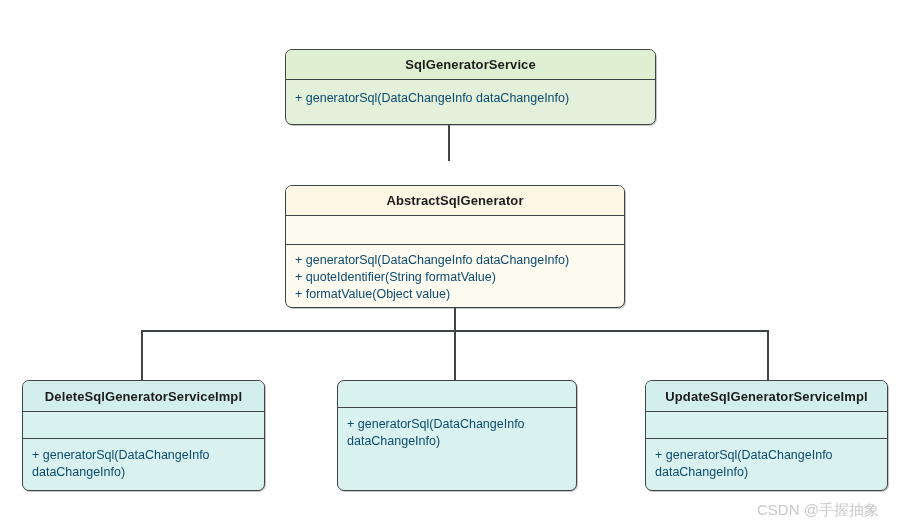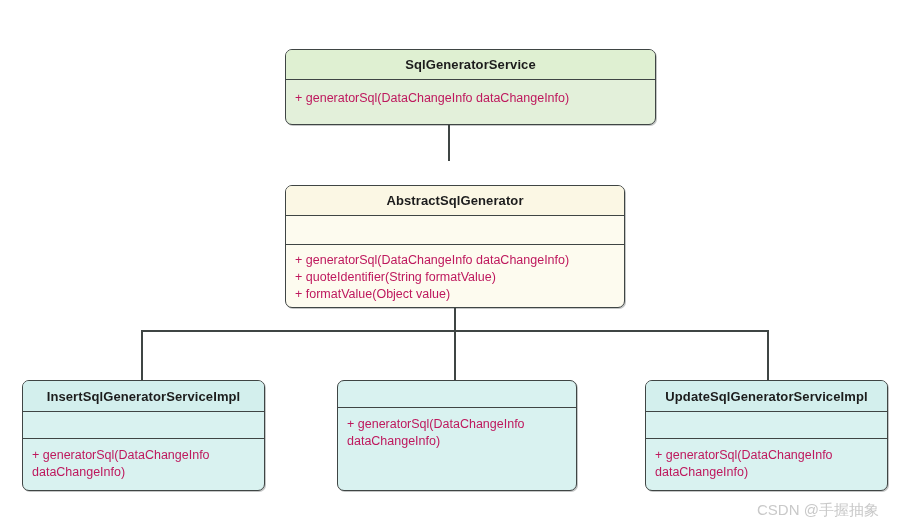--- a/index.html
+++ b/index.html
@@ -42,21 +42,21 @@
     letter-spacing: 0.1px;
   }
   .uml-attrs {
     box-sizing: border-box;
     border-bottom: 1.6px solid #3f4544;
   }
   .uml-methods {
     box-sizing: border-box;
     padding: 6px 9px 12px 9px;
     font-size: 12.5px;
-    color: #be185d;
+    color: #0c4a6e;
     line-height: 17px;
   }
   .uml-methods .m {
     white-space: normal;
   }
 
   
   .fill-green  { background: #e3f0da; }
   .fill-green  .uml-title { background: #dff0d2; }
   .fill-cream  { background: #fdfbef; margin-top: 24px; }
@@ -119,21 +119,21 @@
     <div class="uml-title" style="height:30px;">AbstractSqlGenerator</div>
     <div class="uml-attrs" style="height:29px;"></div>
     <div class="uml-methods" style="height:62px; padding-top:7px;">
       <div class="m">+ generatorSql(DataChangeInfo dataChangeInfo)</div>
       <div class="m">+ quoteIdentifier(String formatValue)</div>
       <div class="m">+ formatValue(Object value)</div>
     </div>
   </div>
 
   <div class="uml-class fill-cyan" style="left:22px; top:380px; width:243px; height:111px;">
-    <div class="uml-title" style="height:31px;">InsertSqlGeneratorServiceImpl</div>
+    <div class="uml-title" style="height:31px;">DeleteSqlGeneratorServiceImpl</div>
     <div class="uml-attrs" style="height:27px;"></div>
     <div class="uml-methods" style="height:53px; padding-top:8px;">
       <div class="m">+ generatorSql(DataChangeInfo dataChangeInfo)</div>
     </div>
   </div>
 
   <div class="uml-class fill-cyan" style="left:337px; top:380px; width:240px; height:111px;">
     <div class="uml-attrs" style="height:27px;"></div>
     <div class="uml-methods" style="height:53px; padding-top:8px;">
       <div class="m">+ generatorSql(DataChangeInfo dataChangeInfo)</div>

